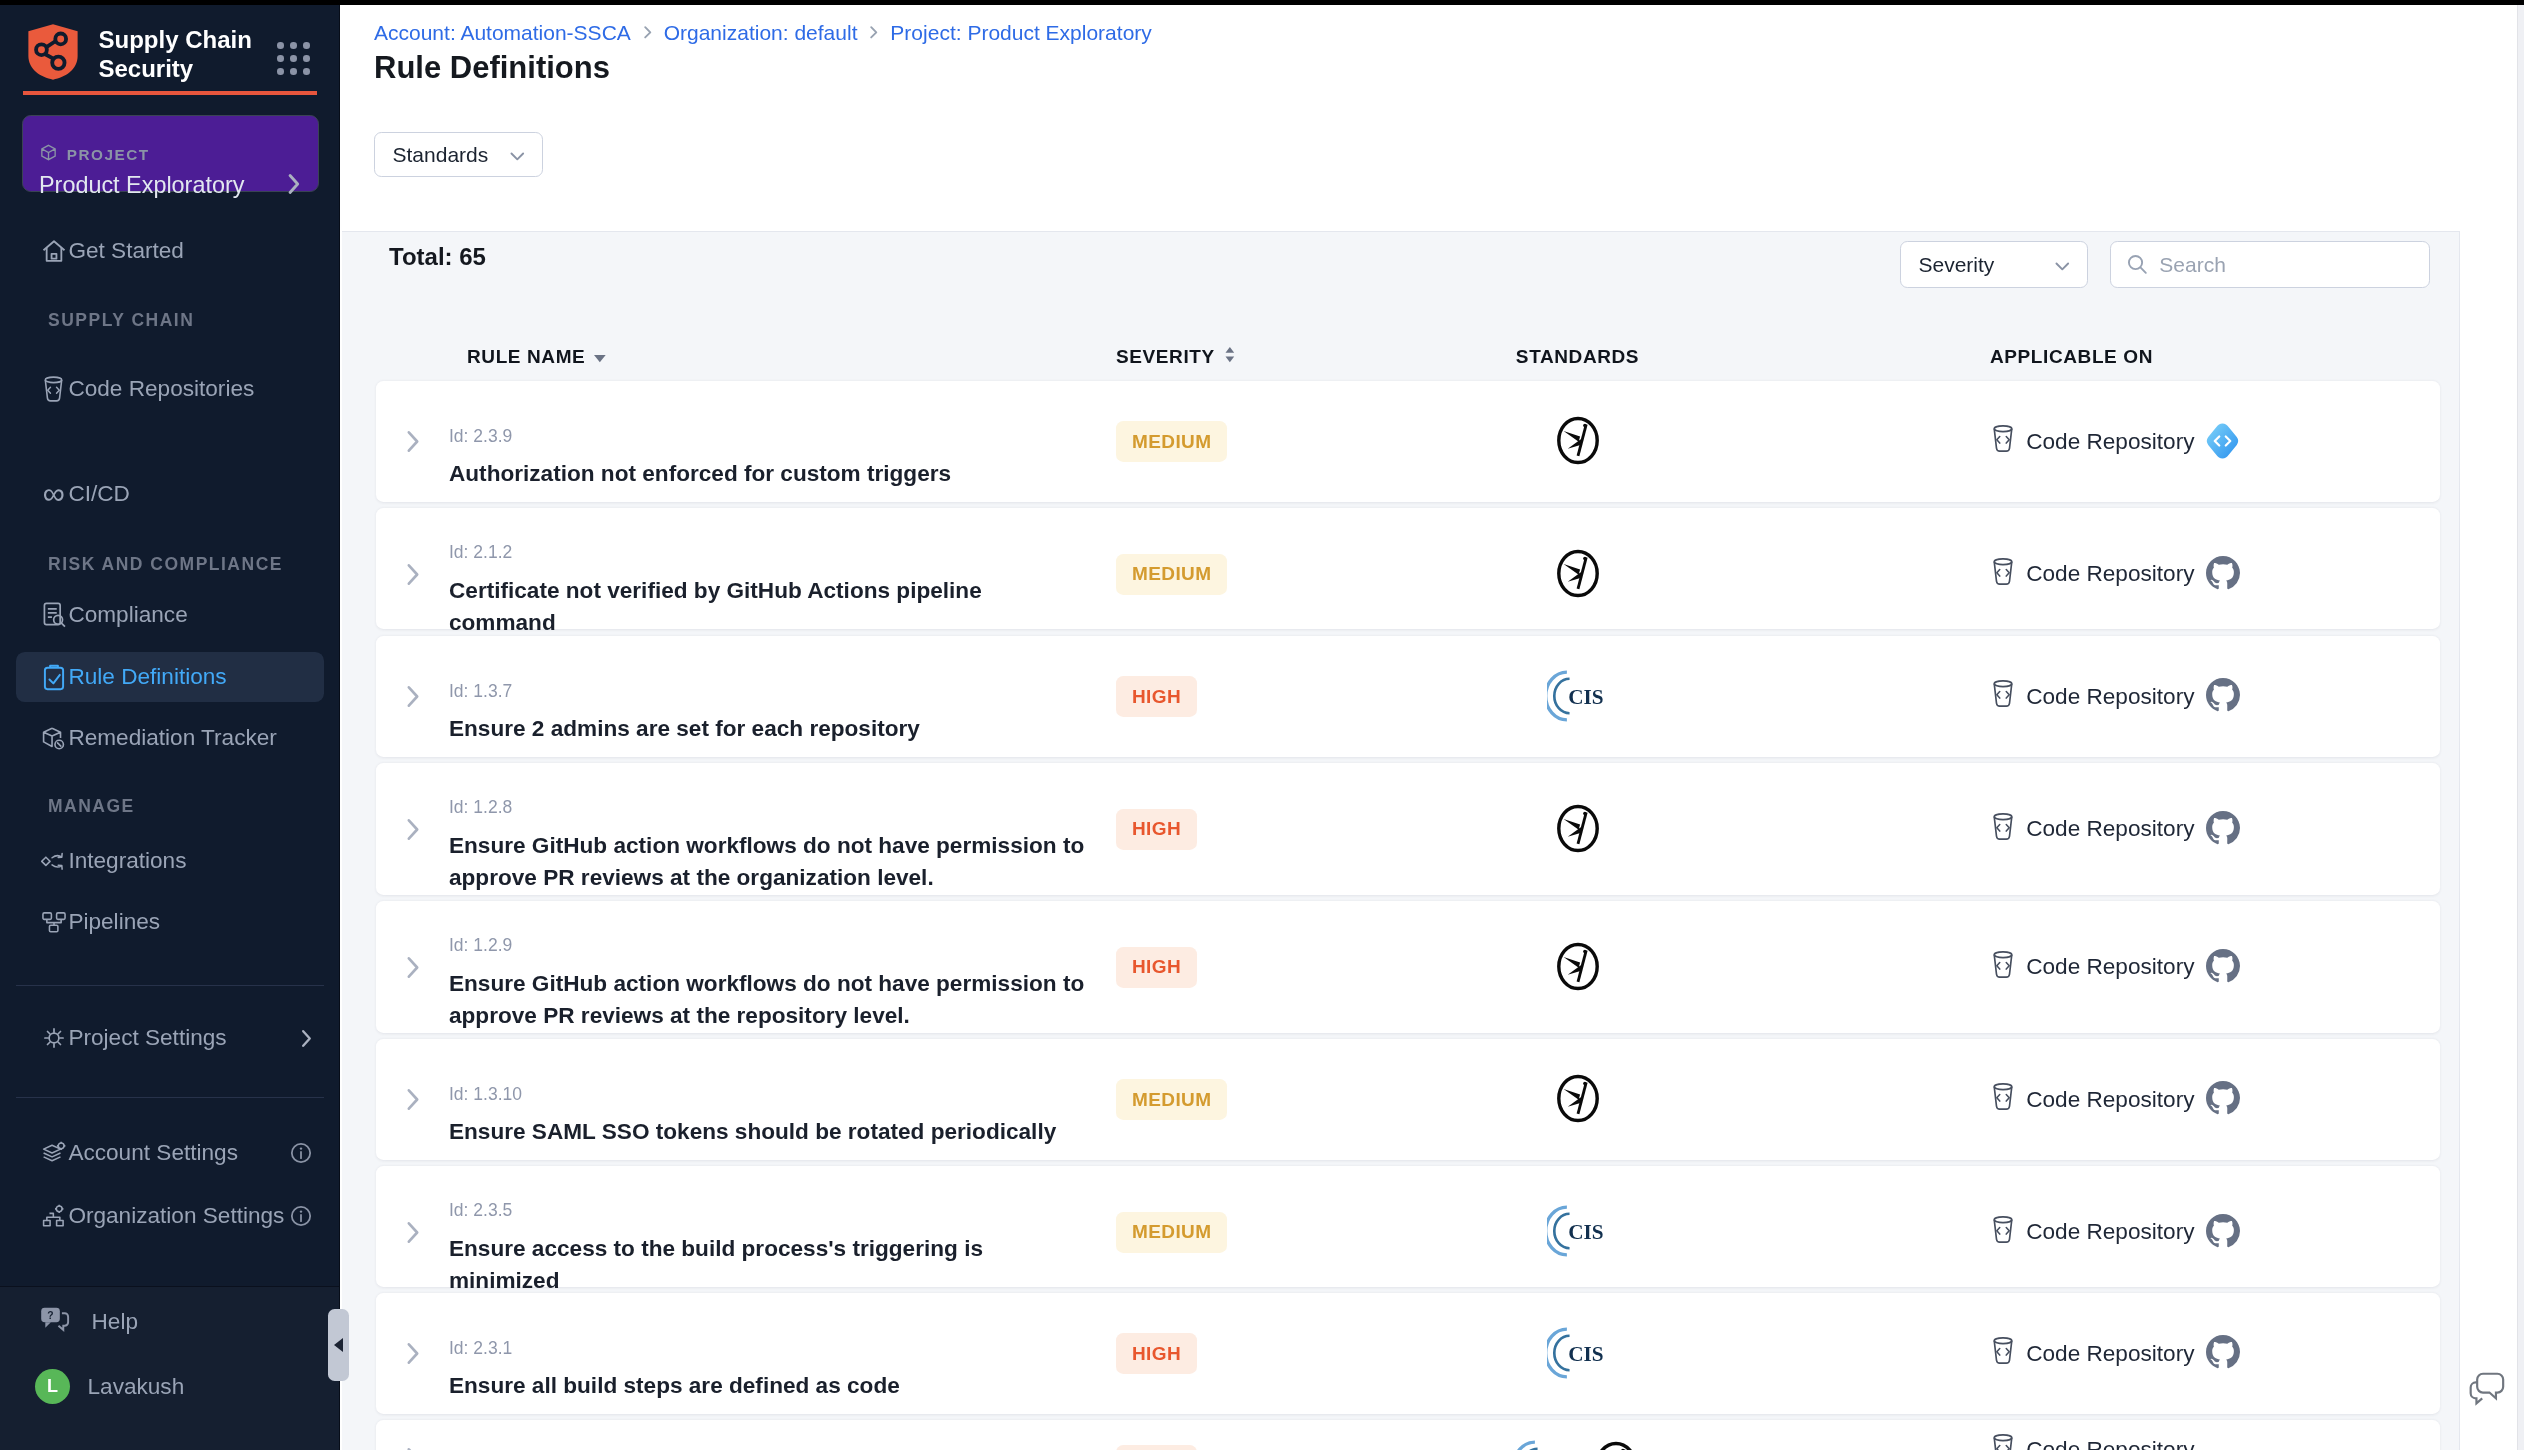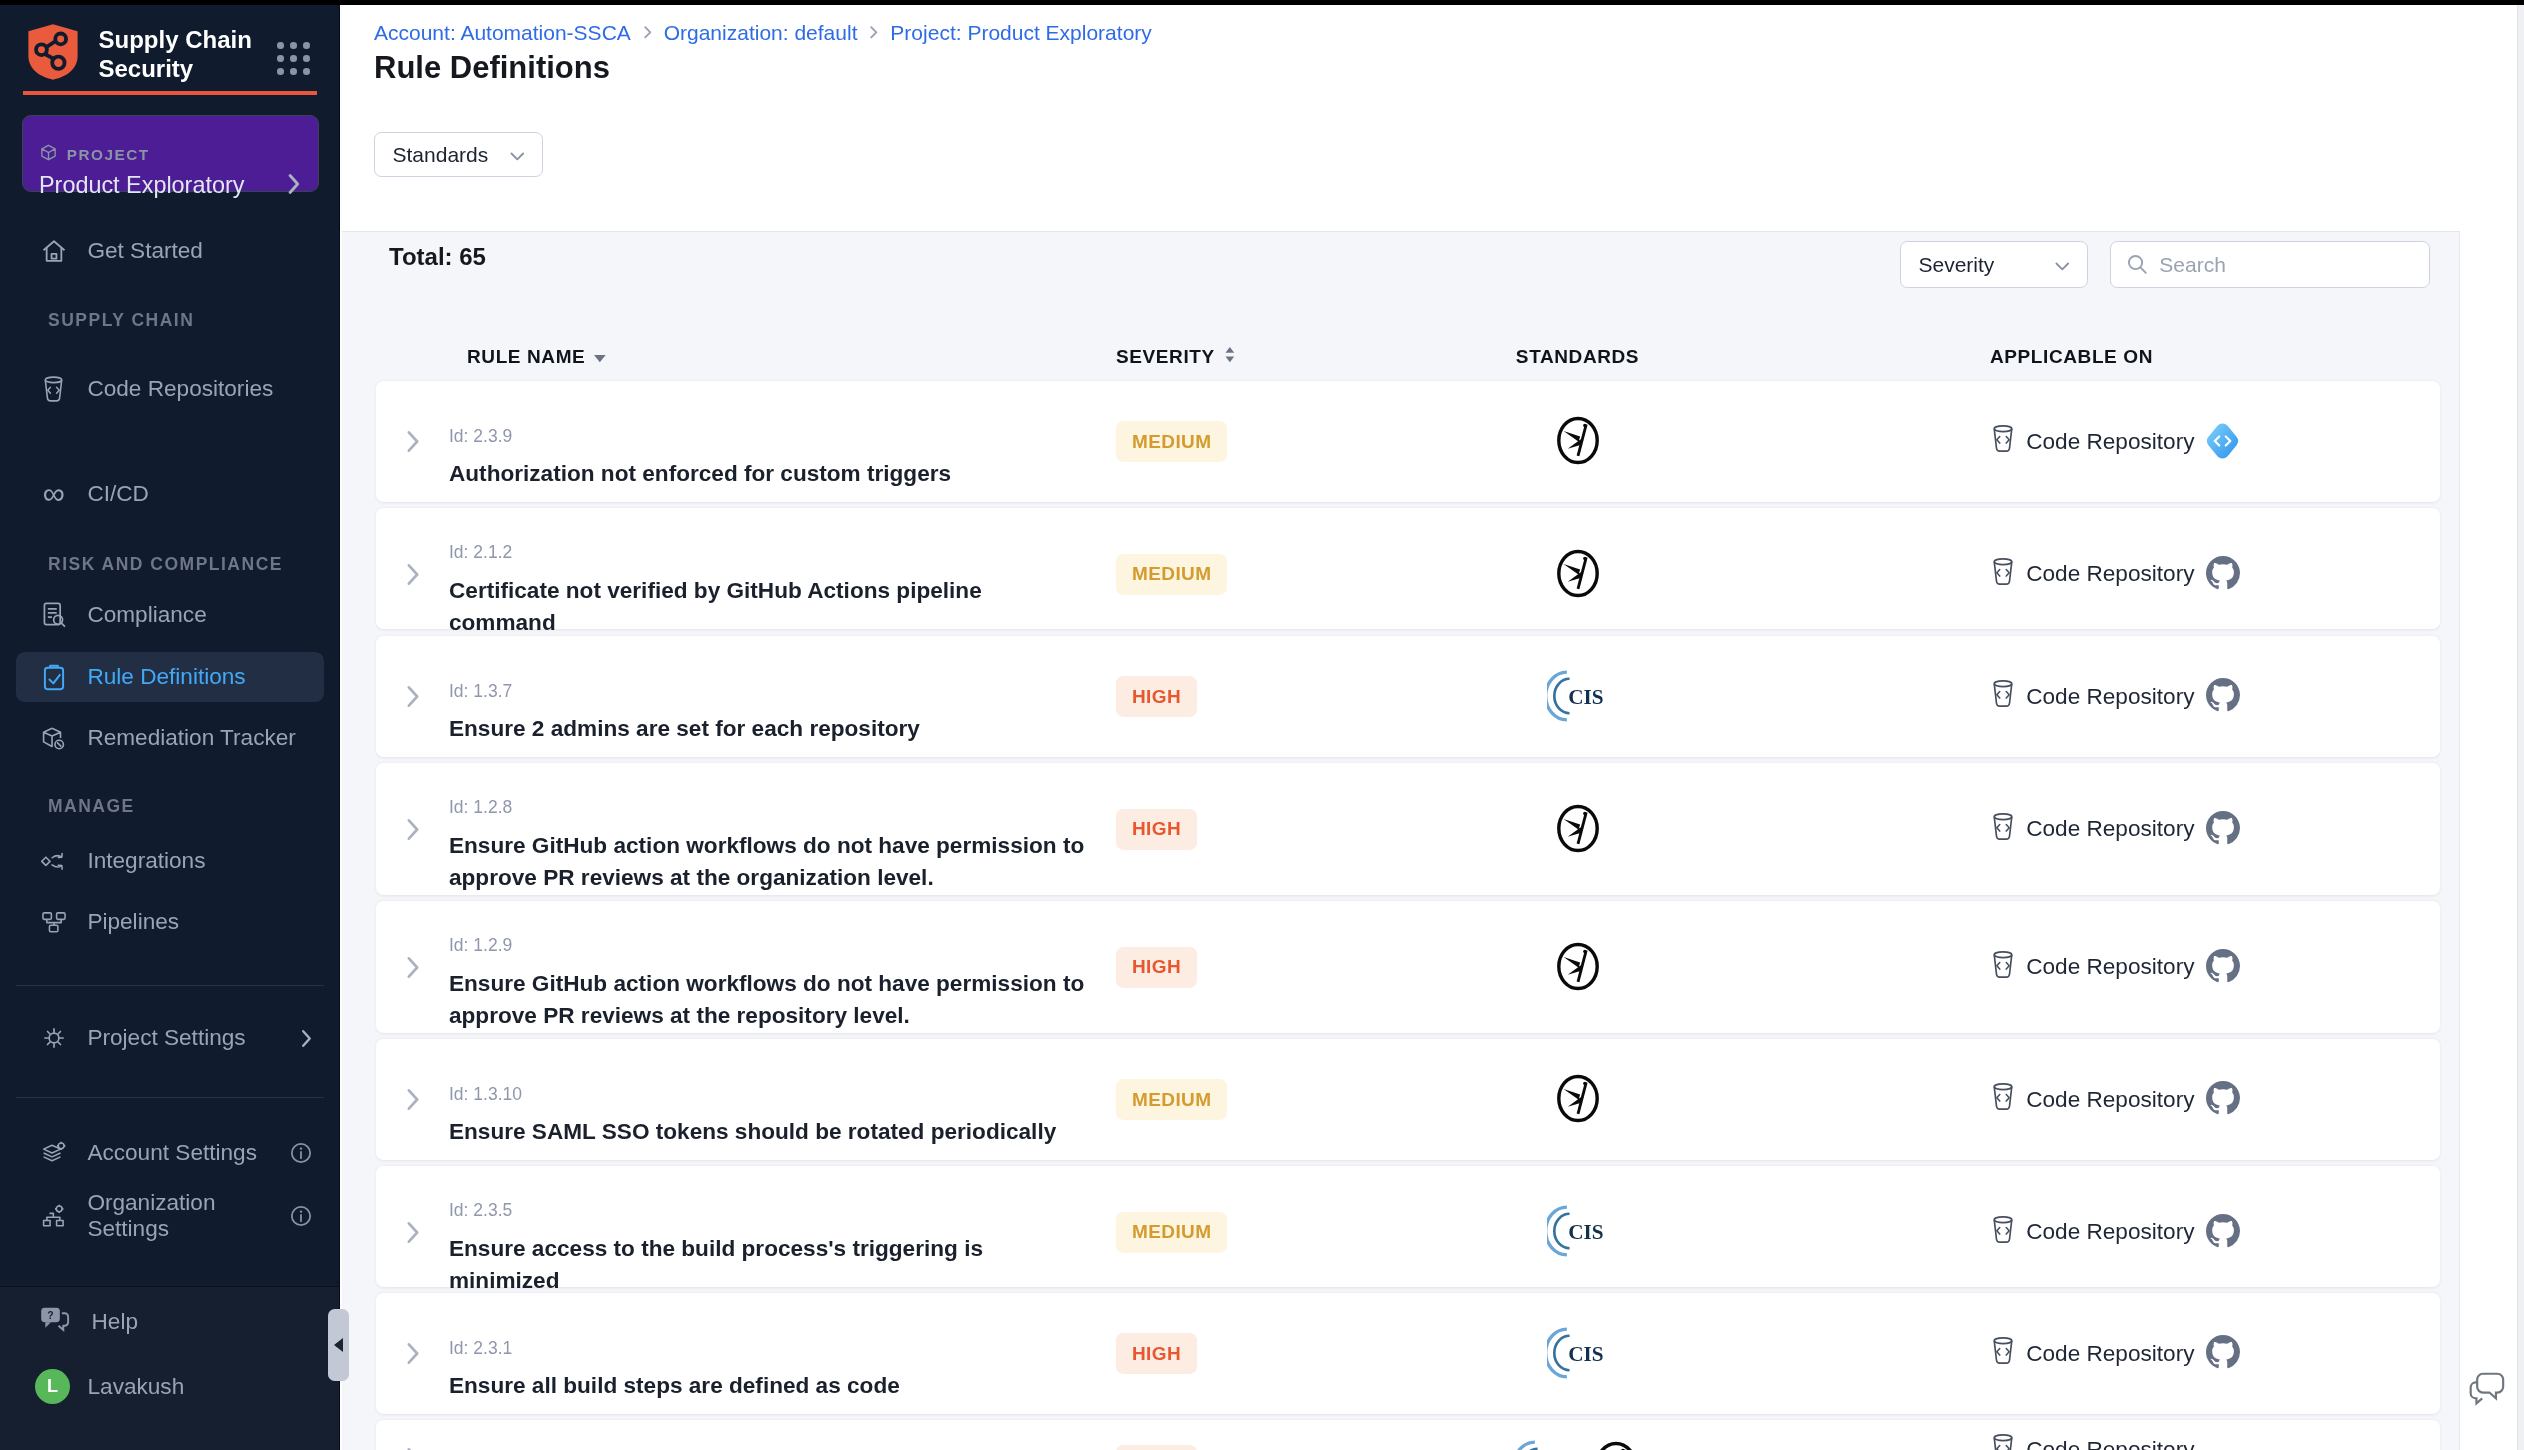--- a/index.html
+++ b/index.html
@@ -12,21 +12,21 @@
   .logo-title { width:183px; color:#fff; font-size:24px; font-weight:700; line-height:1.18; padding-top:4.4px; }
   .grid-dots { position:absolute; top:42px; right:29px; display:grid; grid-template-columns:repeat(3,6.6px); gap:6.6px; cursor:pointer; }
   .grid-dots i { width:6.6px; height:6.6px; border-radius:50%; background:#8b93a6; }
   .brand-rule { position:absolute; top:91px; left:23.4px; width:294px; height:3.7px; background:#e8563d; }
 
   .project-box { position:absolute; top:115px; left:22px; width:297px; height:77px; background:#4c1d95; border:1.5px solid #3a4354; border-radius:8.8px; padding:27px 16px; cursor:pointer; }
   .project-label-row { display:flex; align-items:center; gap:8.8px; color:#8b94a6; font-size:15.3px; font-weight:700; letter-spacing:1.5px; }
   .project-name-row { display:flex; align-items:center; justify-content:space-between; margin-top:5.8px; }
   .project-name { color:#e2e7ef; font-size:23.4px; }
 
-  .nav-item { position:absolute; left:16px; width:308px; height:50px; display:flex; align-items:center; gap:19px; padding-left:23.4px; border-radius:8.8px; color:#9aa4b6; font-size:22.6px; cursor:pointer; }
+  .nav-item { position:absolute; left:16px; width:308px; height:50px; display:flex; align-items:center; padding-left:23.4px; border-radius:8.8px; color:#9aa4b6; font-size:22.6px; cursor:pointer; }
   .nav-item .ni { width:29px; display:flex; justify-content:center; align-items:center; flex:none; }
   .nav-item.selected { background:#212e44; color:#42a9f7; }
   .nav-section { position:absolute; left:48px; color:#6e7687; font-size:17.5px; letter-spacing:1.5px; font-weight:600; }
   .trail { margin-left:auto; margin-right:11.7px; display:flex; align-items:center; }
   .sb-divider { position:absolute; left:16px; width:308px; height:0.7px; background:#27324a; }
   .infinity { font-size:31px; line-height:26px; }
 
   .sidebar-bottom { position:absolute; left:0; bottom:0; width:100%; height:165px; background:#151f30; border-top:1.5px solid #0a101d; }
   .sb-help { position:absolute; top:17.5px; left:39px; display:flex; align-items:center; gap:20.5px; color:#9aa4b6; font-size:22.6px; cursor:pointer; }
   .sb-user { position:absolute; top:82px; left:35px; display:flex; align-items:center; gap:17.5px; color:#9aa4b6; font-size:22.6px; cursor:pointer; }

